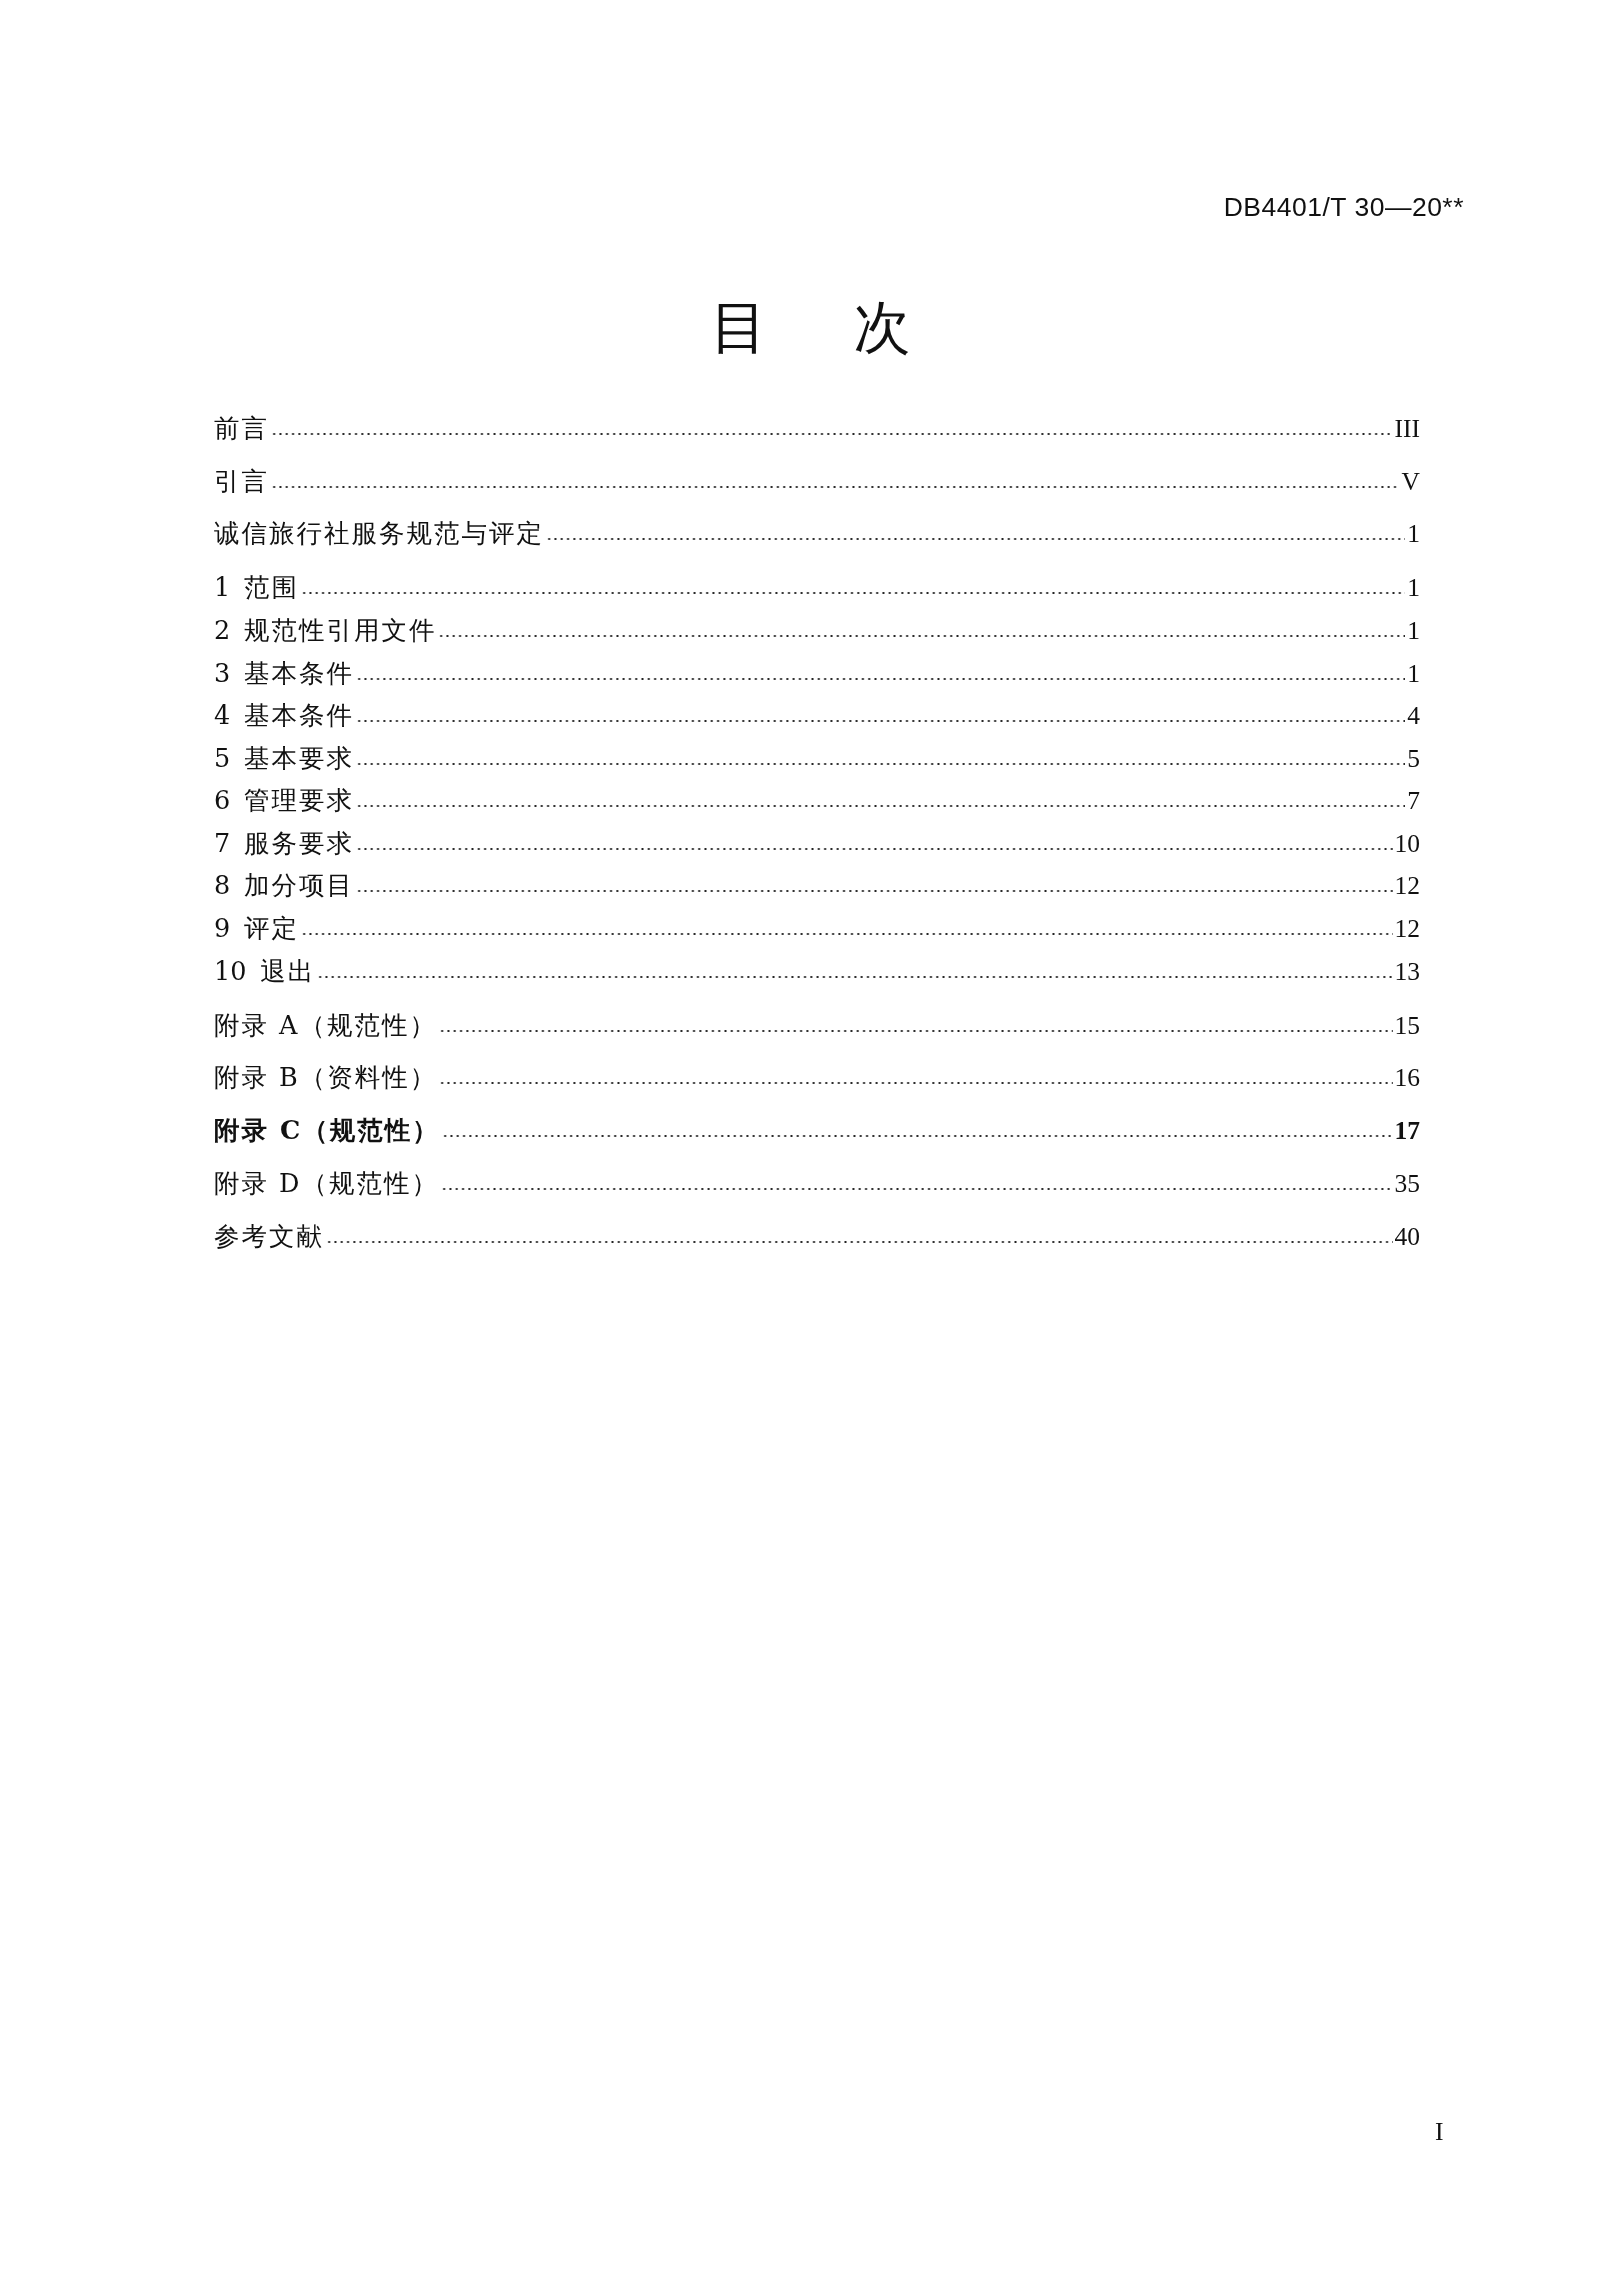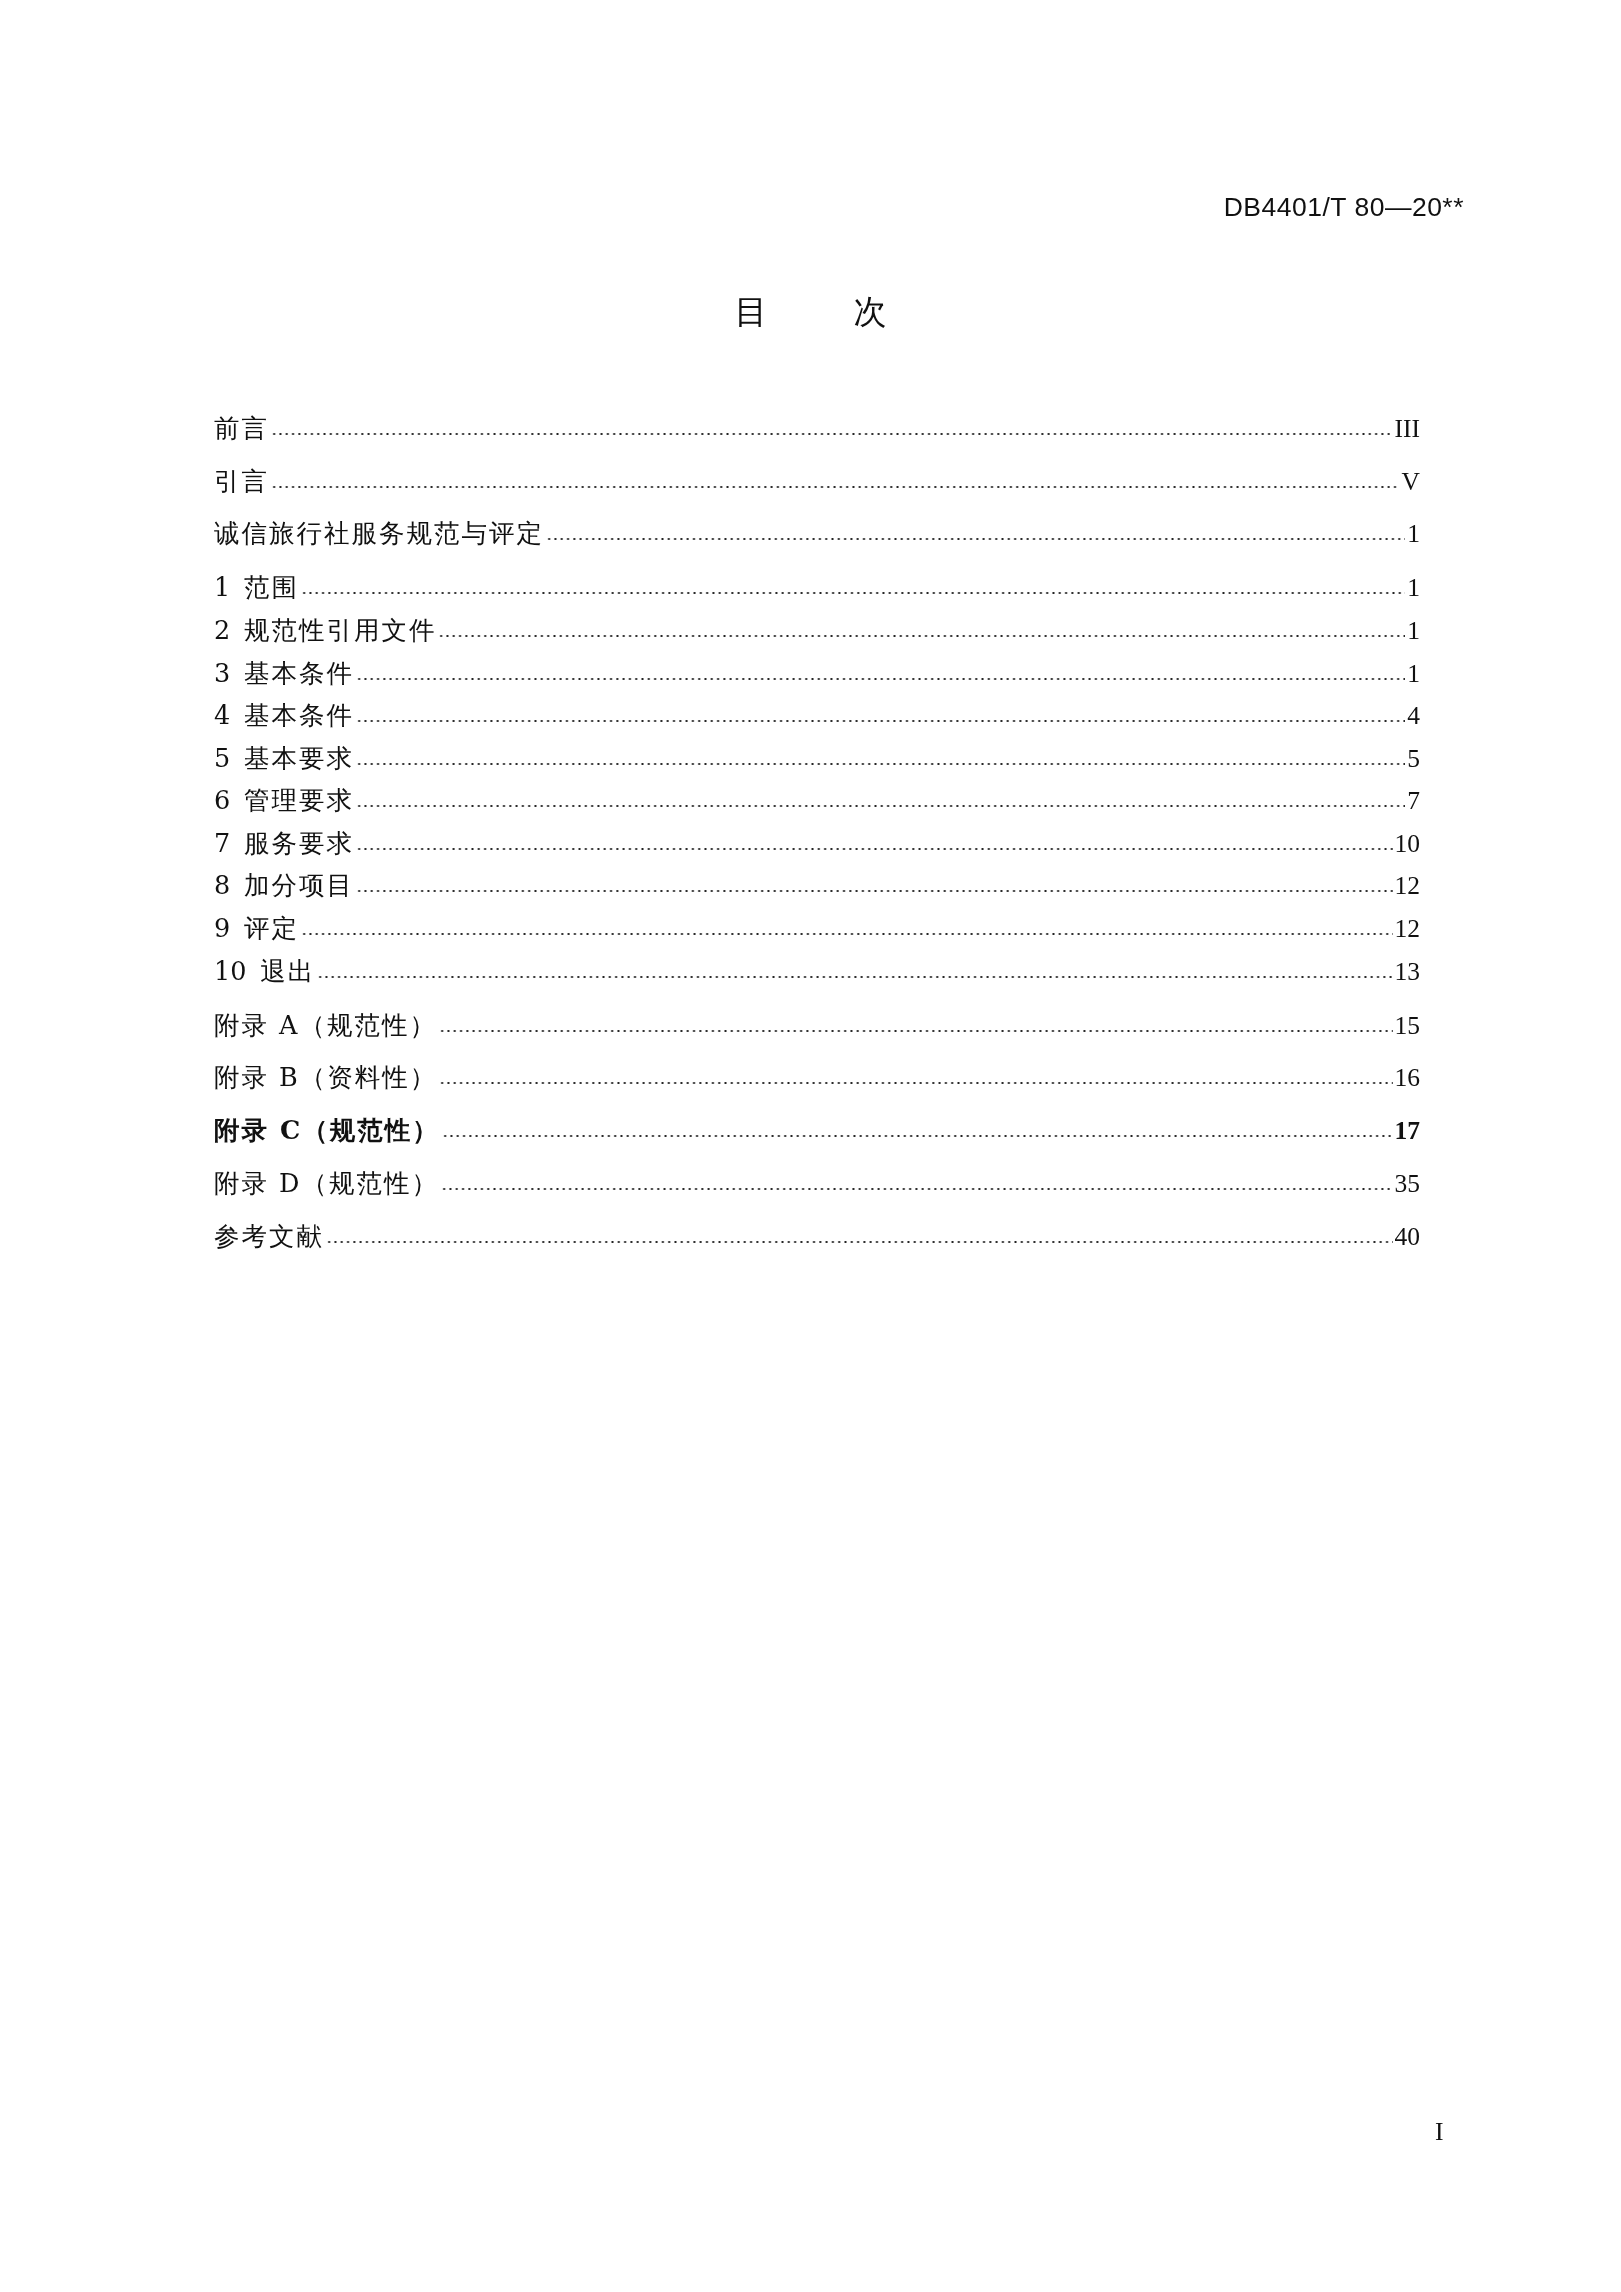--- a/index.html
+++ b/index.html
@@ -1,38 +1,38 @@
 <!DOCTYPE html>
 <html><head>
   <meta charset="utf-8">
   <style>
     html, body { margin: 0; padding: 0; background: #ffffff; }
     body { width: 1621px; height: 2293px; position: relative; overflow: hidden;
       font-family: "Liberation Serif", "DejaVu Serif", serif; color: #111; }
     .doc-code { position: absolute; top: 192px; right: 157px; font-family: "Liberation Sans", "DejaVu Sans", sans-serif;
       font-size: 26.5px; letter-spacing: 0.5px; color: #111; }
     .toc-title { position: absolute; top: 290px; left: 0; width: 1621px; text-align: center;
-      font-family: "DejaVu Sans", sans-serif; font-size: 33px; color: #111; }
+      font-family: "DejaVu Sans", sans-serif; font-size: 57px; color: #111; }
     .toc-title span { display: inline-block; }
     .toc-title .gap { width: 86px; }
     .toc { position: absolute; left: 214px; width: 1206px; top: 0; }
     .toc-row { position: absolute; left: 0; width: 1206px; height: 31px; display: flex; align-items: baseline;
       font-size: 25.5px; line-height: 31px; white-space: nowrap; }
     .toc-label { flex: 0 0 auto; font-family: "DejaVu Serif", serif; letter-spacing: 2px; }
     .toc-label .num { margin-right: 13.7px; letter-spacing: 0; }
     .leader { flex: 1 1 auto; margin: 0 2px; height: 2px; align-self: flex-end; margin-bottom: 8.8px;
       background-image: radial-gradient(circle, #222 0.9px, transparent 1.2px);
       background-size: 6.3px 2px; background-repeat: repeat-x; }
     .page { flex: 0 0 auto; font-family: "Liberation Serif", serif; font-size: 25.5px; }
     .footer-page { position: absolute; top: 2117px; left: 1435px; font-size: 25.5px; font-family: "Liberation Serif", serif; }
   </style>
 </head>
 <body>
 
-<div class="doc-code">DB4401/T 80—20**</div>
+<div class="doc-code">DB4401/T 30—20**</div>
 
 <div class="toc-title">
   <span>目</span><span class="gap"></span><span>次</span>
 </div>
 
 <div class="toc" id="toc">
     <div class="toc-row" style="top: 413px;">
       <span class="toc-label"><span>前言</span></span>
       <span class="leader"></span>
       <span class="page">III</span>

